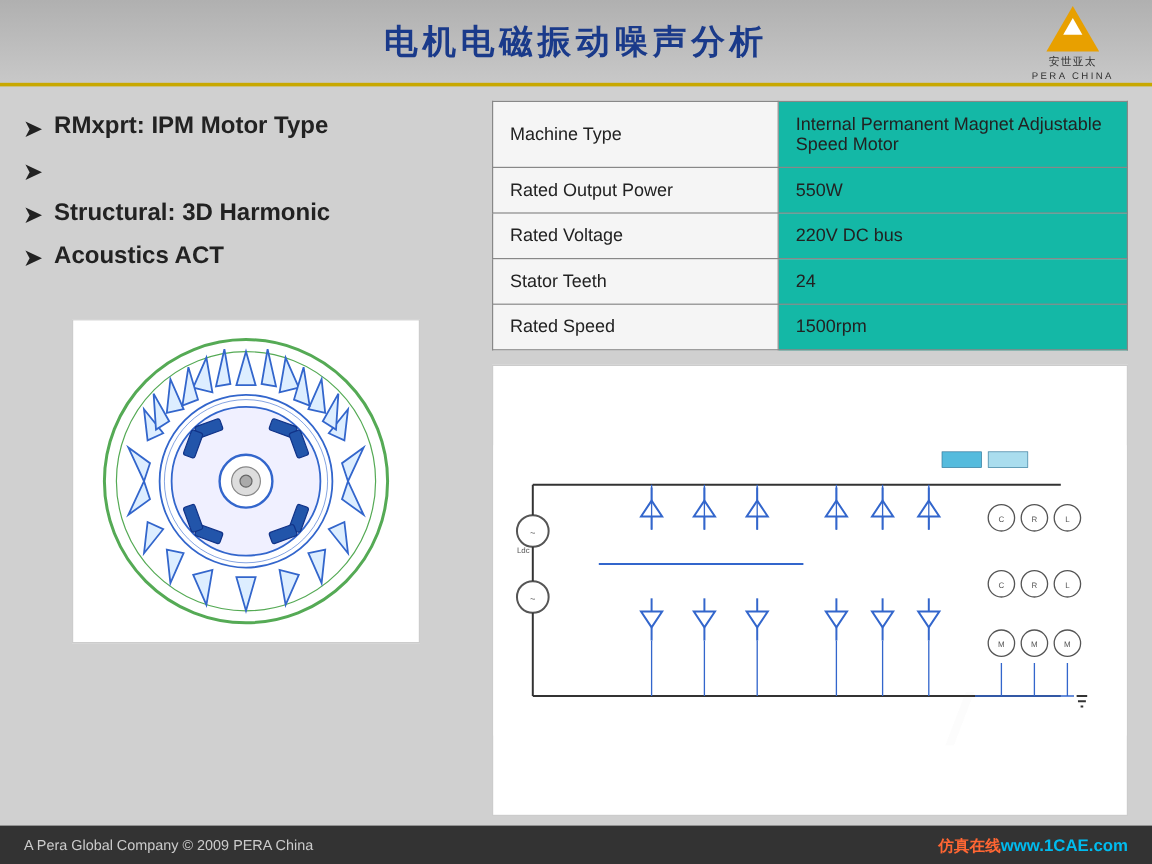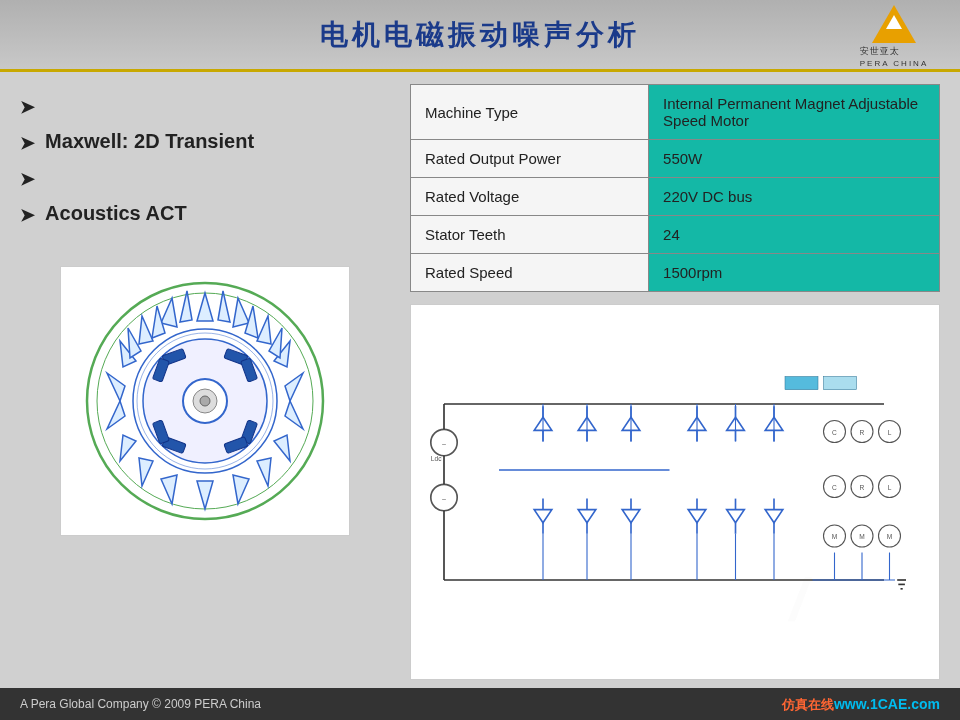--- a/index.html
+++ b/index.html
@@ -54,21 +54,21 @@
       left: -8px;
       width: 0;
       height: 0;
       border-left: 8px solid transparent;
       border-right: 8px solid transparent;
       border-bottom: 14px solid white;
     }
     .logo-text {
       font-size: 9px;
       color: #333;
-      text-align: left;
+      text-align: center;
       margin-top: 2px;
       letter-spacing: 1px;
     }
 
     
     #main {
       display: flex;
       padding: 12px 20px;
       gap: 20px;
       height: 620px;
@@ -225,27 +225,28 @@
   </div>
 </div>
 
 <div id="main">
 
   <div id="left-panel">
     <div id="bullet-list">
 
     <div class="bullet-item">
           <span class="bullet-arrow">➤</span>
+          <span>RMxprt: IPM Motor Type</span>
         </div>
         <div class="bullet-item">
           <span class="bullet-arrow">➤</span>
-          <span>Maxwell: 2D Transient</span>
         </div>
         <div class="bullet-item">
           <span class="bullet-arrow">➤</span>
+          <span>Structural: 3D Harmonic</span>
         </div>
         <div class="bullet-item">
           <span class="bullet-arrow">➤</span>
           <span>Acoustics ACT</span>
         </div>
       </div>
     <div id="motor-diagram">
 
       <svg viewBox="0 0 260 250" xmlns="http://www.w3.org/2000/svg">
 

